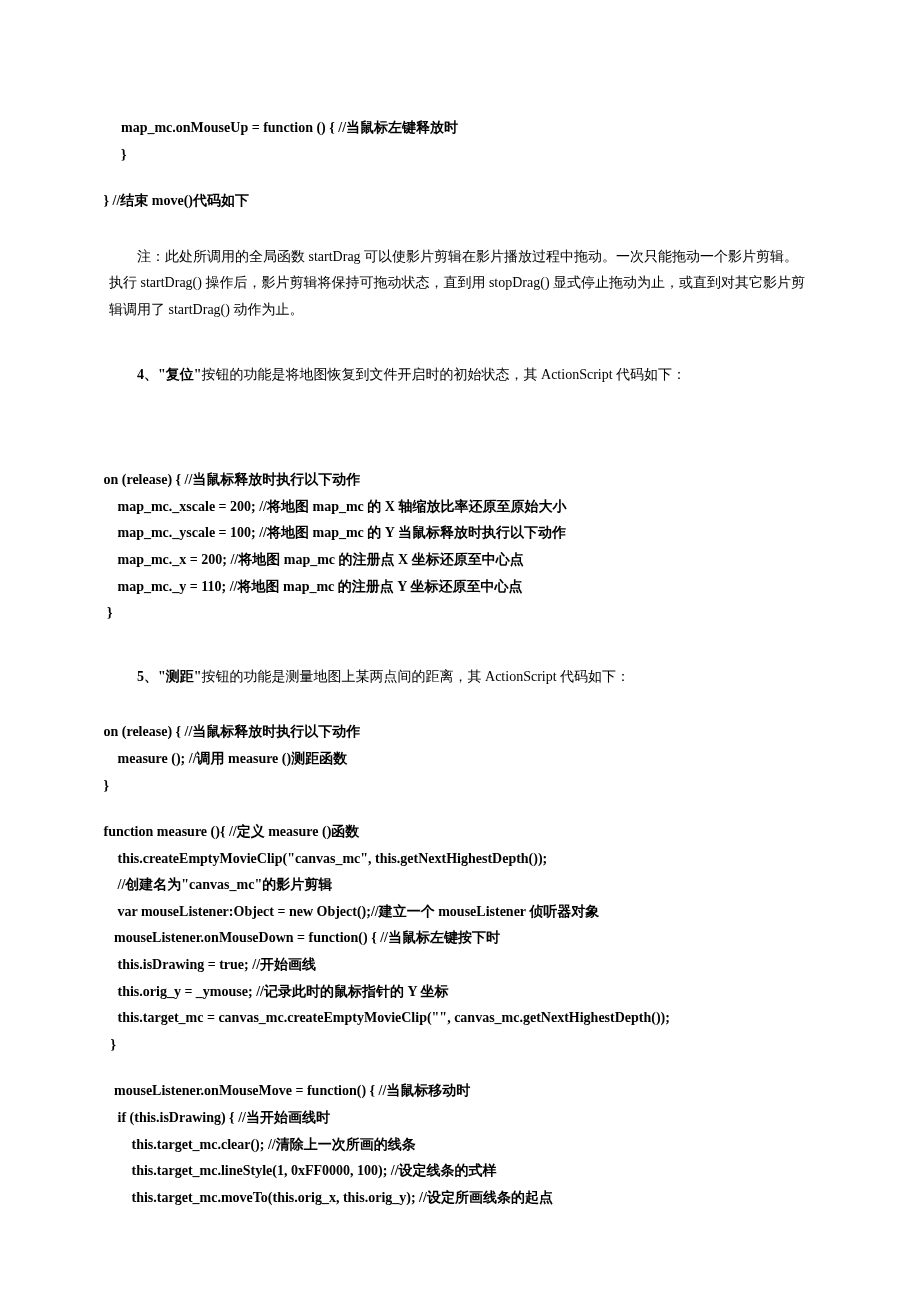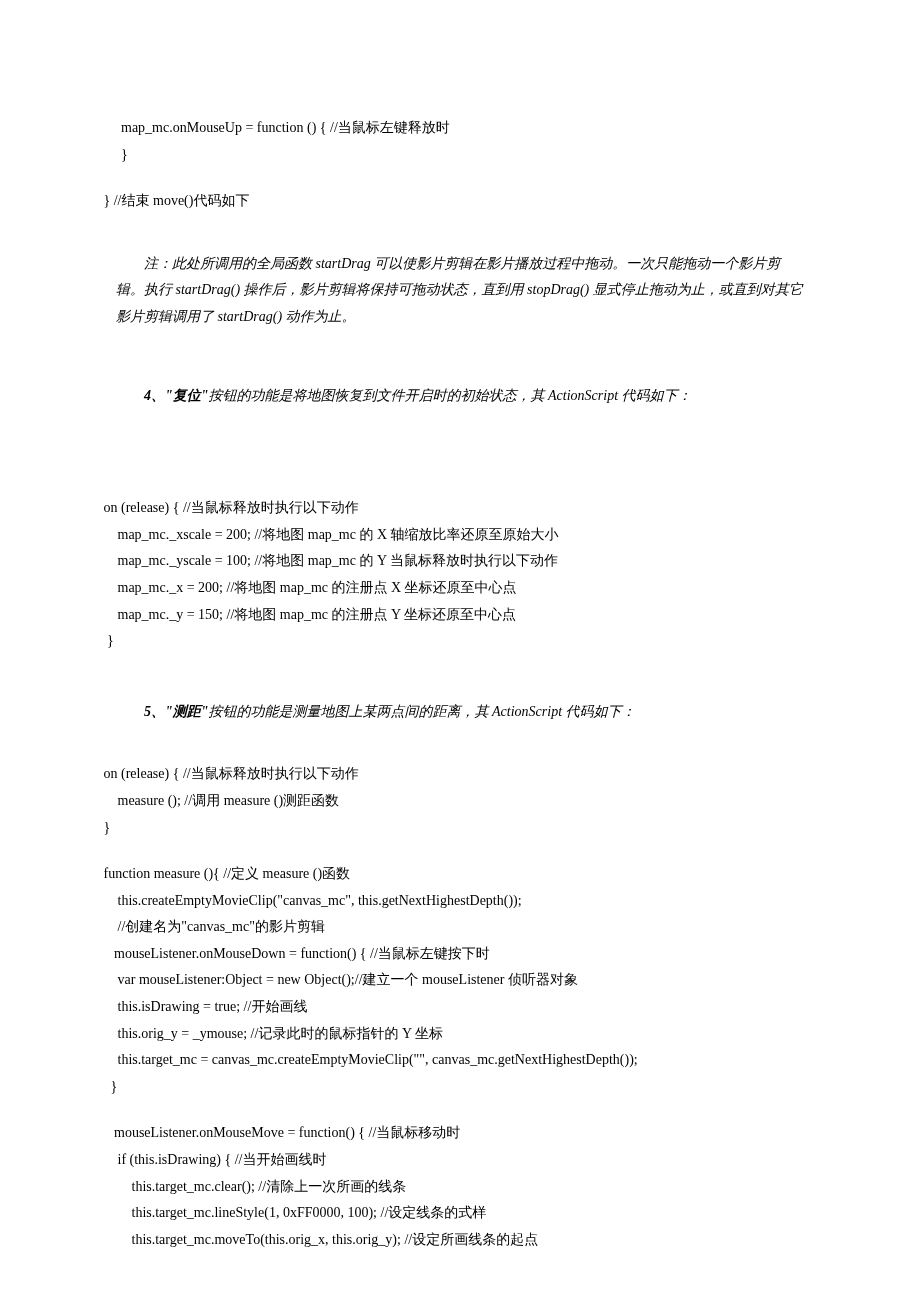--- a/index.html
+++ b/index.html
@@ -13,25 +13,25 @@
   }
   .page {
     width: 920px;
     min-height: 1302px;
     padding: 115px 100px 60px 100px;
     box-sizing: border-box;
   }
   .code-line {
     white-space: pre;
     word-break: break-all;
+    font-weight: bold;
   }
   .para {
     text-indent: 2em;
-    margin: 16px;
-    font-style: italic;
+    margin: 9px;
   }
   .spacer-sm { height: 8px; }
   .spacer-md { height: 20px; }
   .spacer-lg { height: 70px; }
   strong { font-weight: bold; }
 </style>
 </head>
 <body>
 
 <div class="page">
@@ -52,43 +52,43 @@
   <p class="para">
     <strong>4、</strong><strong>"复位"</strong><span>按钮的功能是将地图恢复到文件开启时的初始状态，其 ActionScript 代码如下：</span>
   </p>
 
   <div class="spacer-lg"></div>
 
   <div class="code-line"> on (release) { //当鼠标释放时执行以下动作</div>
   <div class="code-line">     map_mc._xscale = 200; //将地图 map_mc 的 X 轴缩放比率还原至原始大小</div>
   <div class="code-line">     map_mc._yscale = 100; //将地图 map_mc 的 Y 当鼠标释放时执行以下动作</div>
   <div class="code-line">     map_mc._x = 200; //将地图 map_mc 的注册点 X 坐标还原至中心点</div>
-  <div class="code-line">     map_mc._y = 150; //将地图 map_mc 的注册点 Y 坐标还原至中心点</div>
+  <div class="code-line">     map_mc._y = 110; //将地图 map_mc 的注册点 Y 坐标还原至中心点</div>
   <div class="code-line">  }</div>
 
   <div class="spacer-sm"></div>
 
 
   <div class="spacer-md"></div>
 
   <p class="para">
     <strong>5、</strong><strong>"测距"</strong><span>按钮的功能是测量地图上某两点间的距离，其 ActionScript 代码如下：</span>
   </p>
 
   <div class="spacer-md"></div>
 
   <div class="code-line"> on (release) { //当鼠标释放时执行以下动作</div>
   <div class="code-line">     measure (); //调用 measure ()测距函数</div>
   <div class="code-line"> }</div>
   <div class="spacer-md"></div>
   <div class="code-line"> function measure (){ //定义 measure ()函数</div>
   <div class="code-line">     this.createEmptyMovieClip("canvas_mc", this.getNextHighestDepth());</div>
   <div class="code-line">     //创建名为"canvas_mc"的影片剪辑</div>
+  <div class="code-line">     var mouseListener:Object = new Object();//建立一个 mouseListener 侦听器对象</div>
   <div class="code-line">    mouseListener.onMouseDown = function() { //当鼠标左键按下时</div>
-  <div class="code-line">     var mouseListener:Object = new Object();//建立一个 mouseListener 侦听器对象</div>
   <div class="code-line">     this.isDrawing = true; //开始画线</div>
   <div class="code-line">     this.orig_y = _ymouse; //记录此时的鼠标指针的 Y 坐标</div>
   <div class="code-line">     this.target_mc = canvas_mc.createEmptyMovieClip("", canvas_mc.getNextHighestDepth());</div>
   <div class="code-line">   }</div>
   <div class="spacer-md"></div>
   <div class="code-line">    mouseListener.onMouseMove = function() { //当鼠标移动时</div>
   <div class="code-line">     if (this.isDrawing) { //当开始画线时</div>
   <div class="code-line">         this.target_mc.clear(); //清除上一次所画的线条</div>
   <div class="code-line">         this.target_mc.lineStyle(1, 0xFF0000, 100); //设定线条的式样</div>
   <div class="code-line">         this.target_mc.moveTo(this.orig_x, this.orig_y); //设定所画线条的起点</div>

